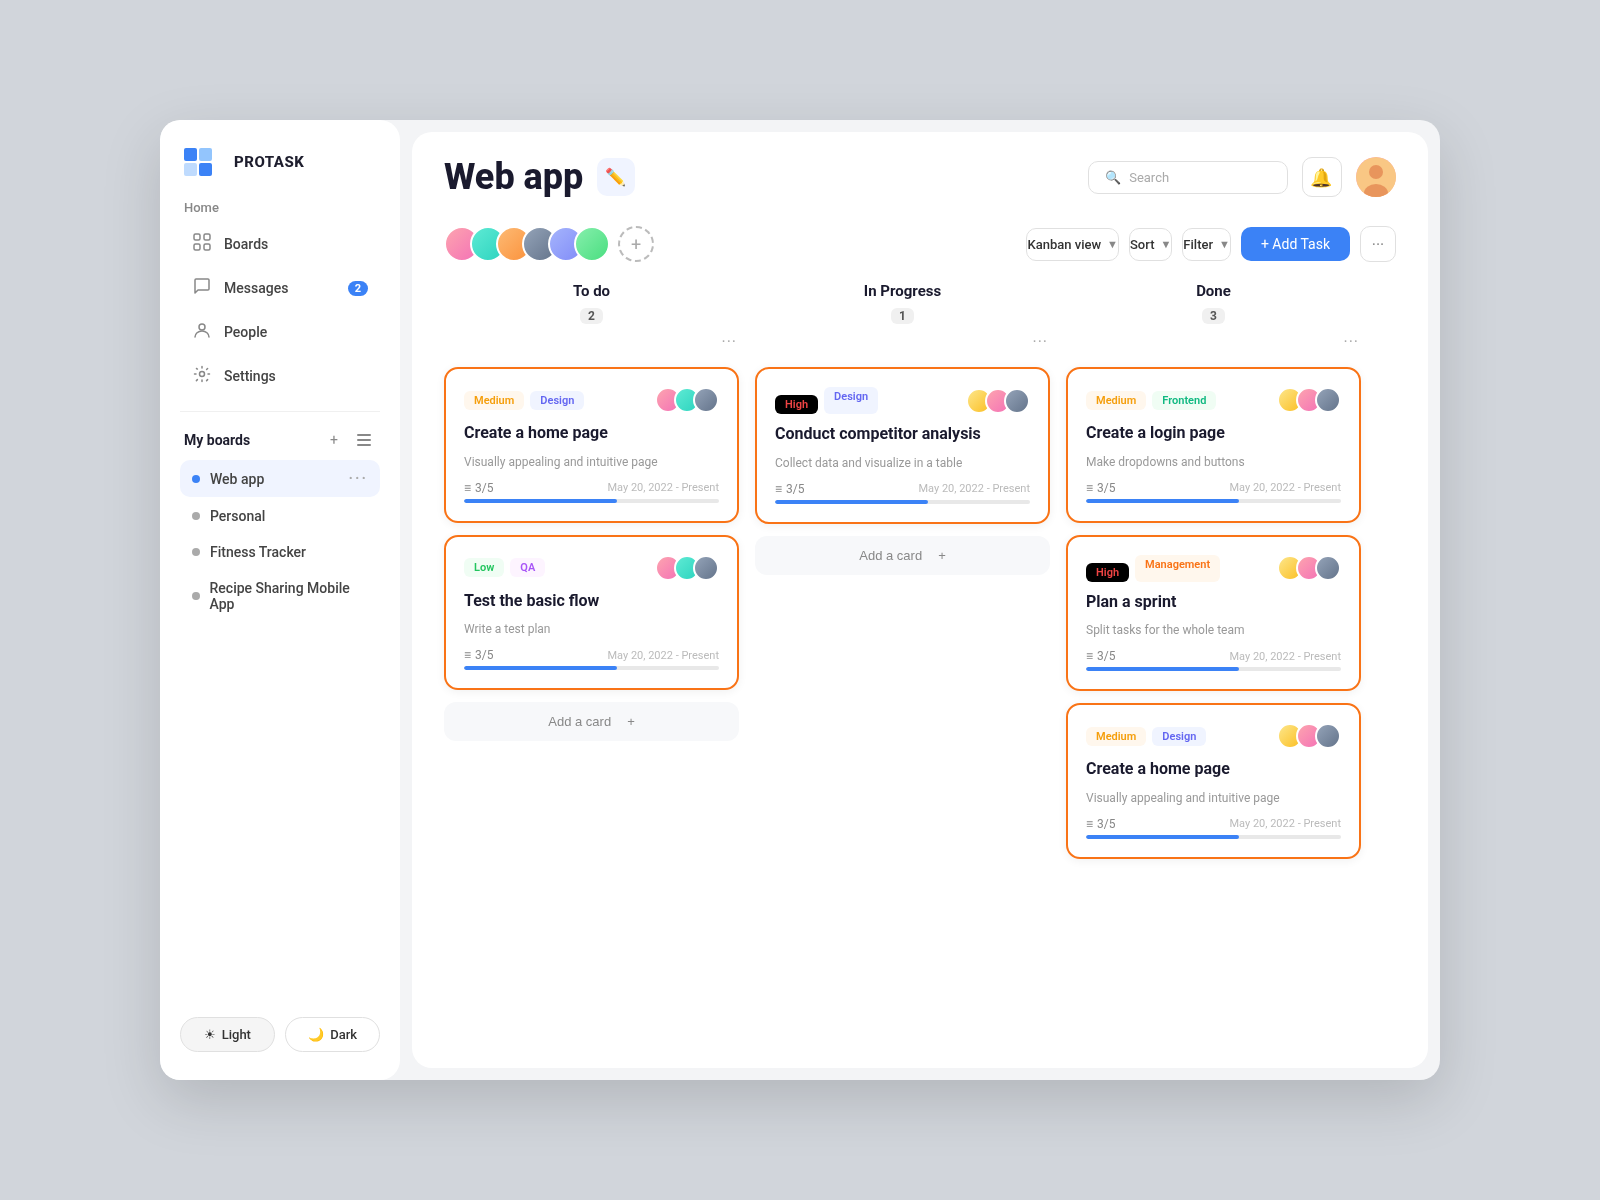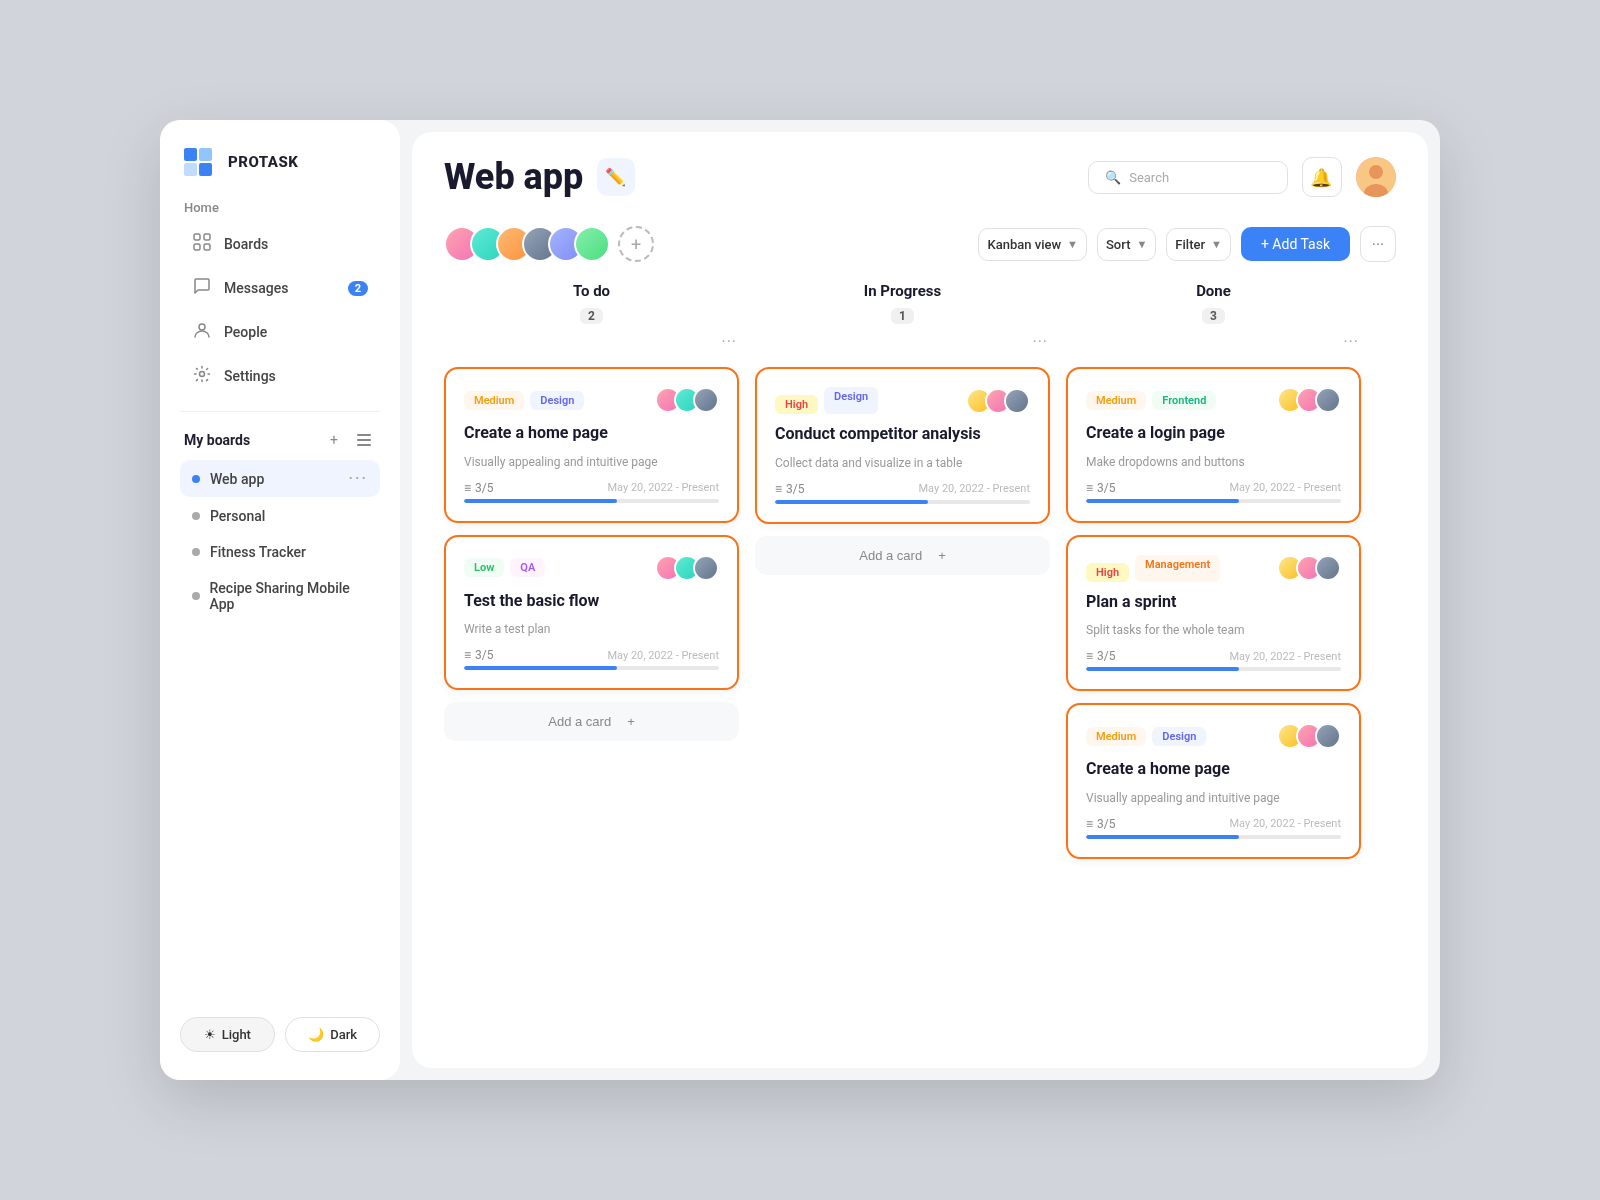--- a/index.html
+++ b/index.html
@@ -30,21 +30,21 @@
       border-radius: 20px;
       padding: 28px 20px;
       display: flex;
       flex-direction: column;
       gap: 0;
       z-index: 10;
     }
     .logo-area {
       display: flex;
       align-items: center;
-      gap: 16px;
+      gap: 22px;
       margin-bottom: 24px;
       padding-left: 4px;
     }
     .logo-icon {
       width: 28px;
       height: 28px;
     }
     .logo-text {
       font-size: 15px;
       font-weight: 800;
@@ -266,21 +266,21 @@
       background: #fff;
     }
     .toolbar-right {
       margin-left: auto;
       display: flex;
       align-items: center;
       gap: 10px;
     }
     .view-btn {
       display: flex; align-items: center; gap: 6px;
-      padding: 8px 8px;
+      padding: 8px 0;
       border: 1.5px solid #e0e0e0;
       border-radius: 10px;
       background: #fff;
       cursor: pointer;
       font-size: 13px;
       font-weight: 500;
       color: #333;
     }
     .view-btn .chevron { font-size: 11px; color: #888; }
     .add-task-btn {
@@ -366,21 +366,21 @@
     }
     .card-tag-group { display: flex; gap: 6px; flex-wrap: wrap; }
     .tag {
       font-size: 11px;
       font-weight: 600;
       padding: 3px 10px;
       border-radius: 6px;
     }
     .tag.medium { background: #fff7ed; color: #f59e0b; }
     .tag.design { background: #f0f4ff; color: #6366f1; }
-    .tag.high { background: #fef9c3; color: #ef4444; margin-top: 8px; }
+    .tag.high { background: #000000; color: #ef4444; margin-top: 8px; }
     .tag.low { background: #f0fdf4; color: #22c55e; }
     .tag.qa { background: #fdf4ff; color: #a855f7; }
     .tag.frontend { background: #f0fdf4; color: #10b981; }
     .tag.management { background: #fff7ed; color: #f97316; }
     .card-avatars {
       display: flex;
     }
     .card-avatar {
       width: 26px; height: 26px;
       border-radius: 50%;

